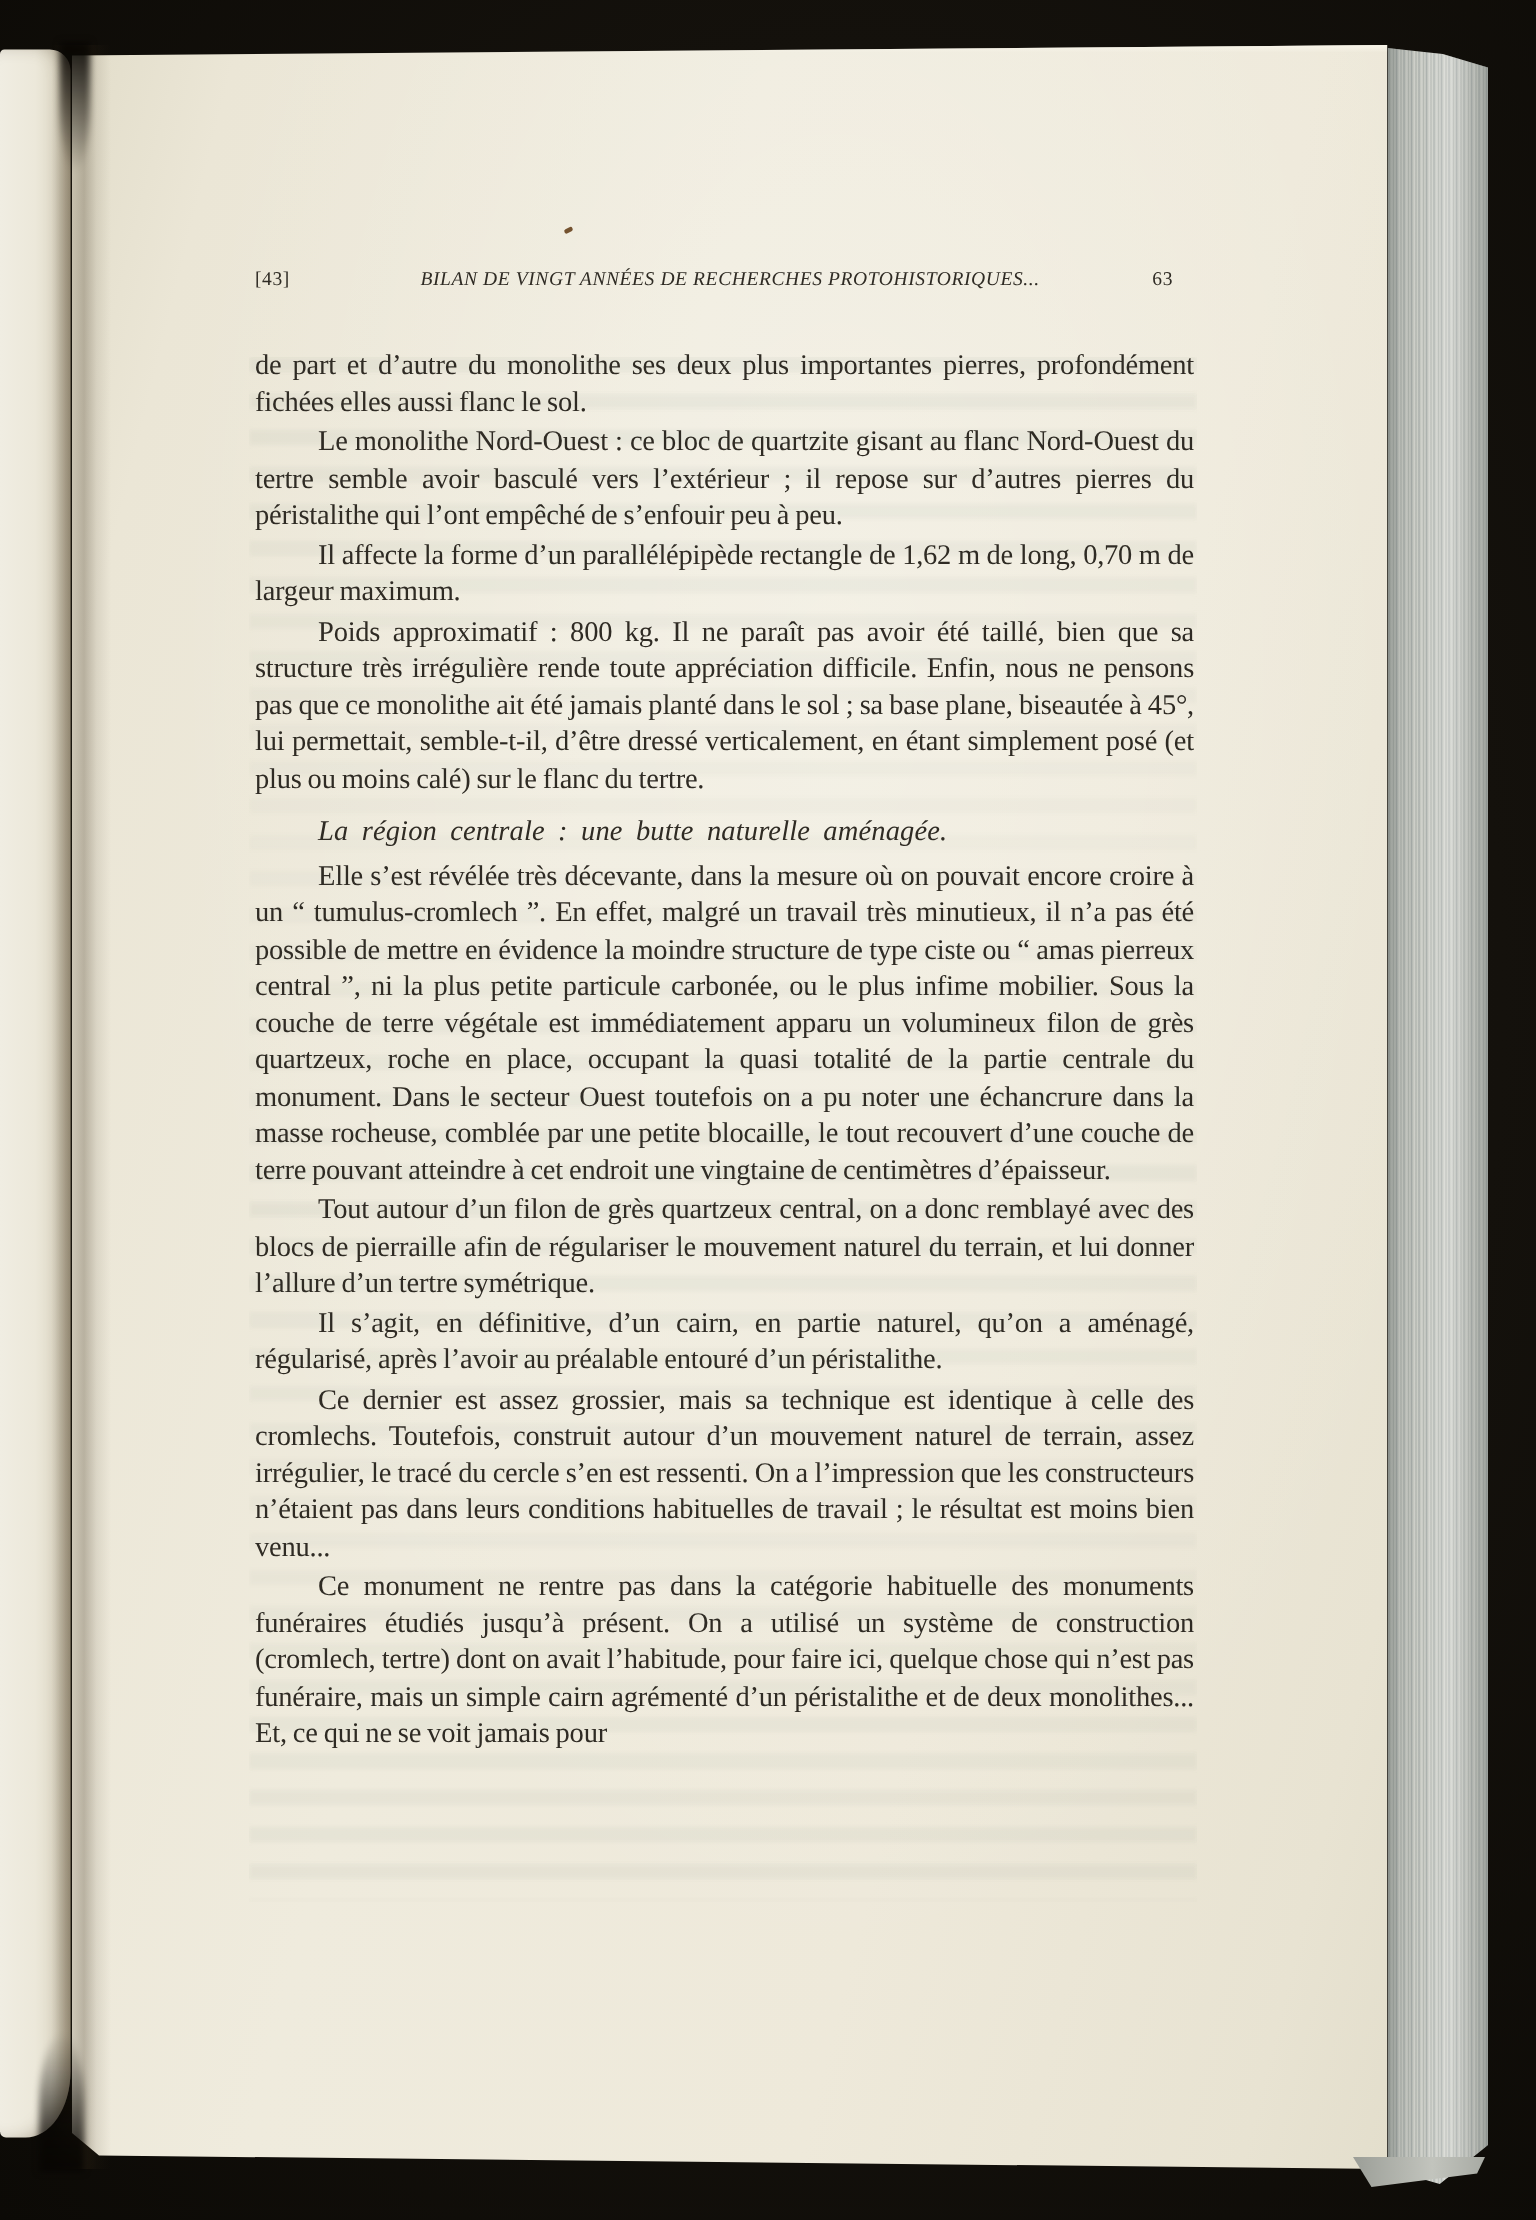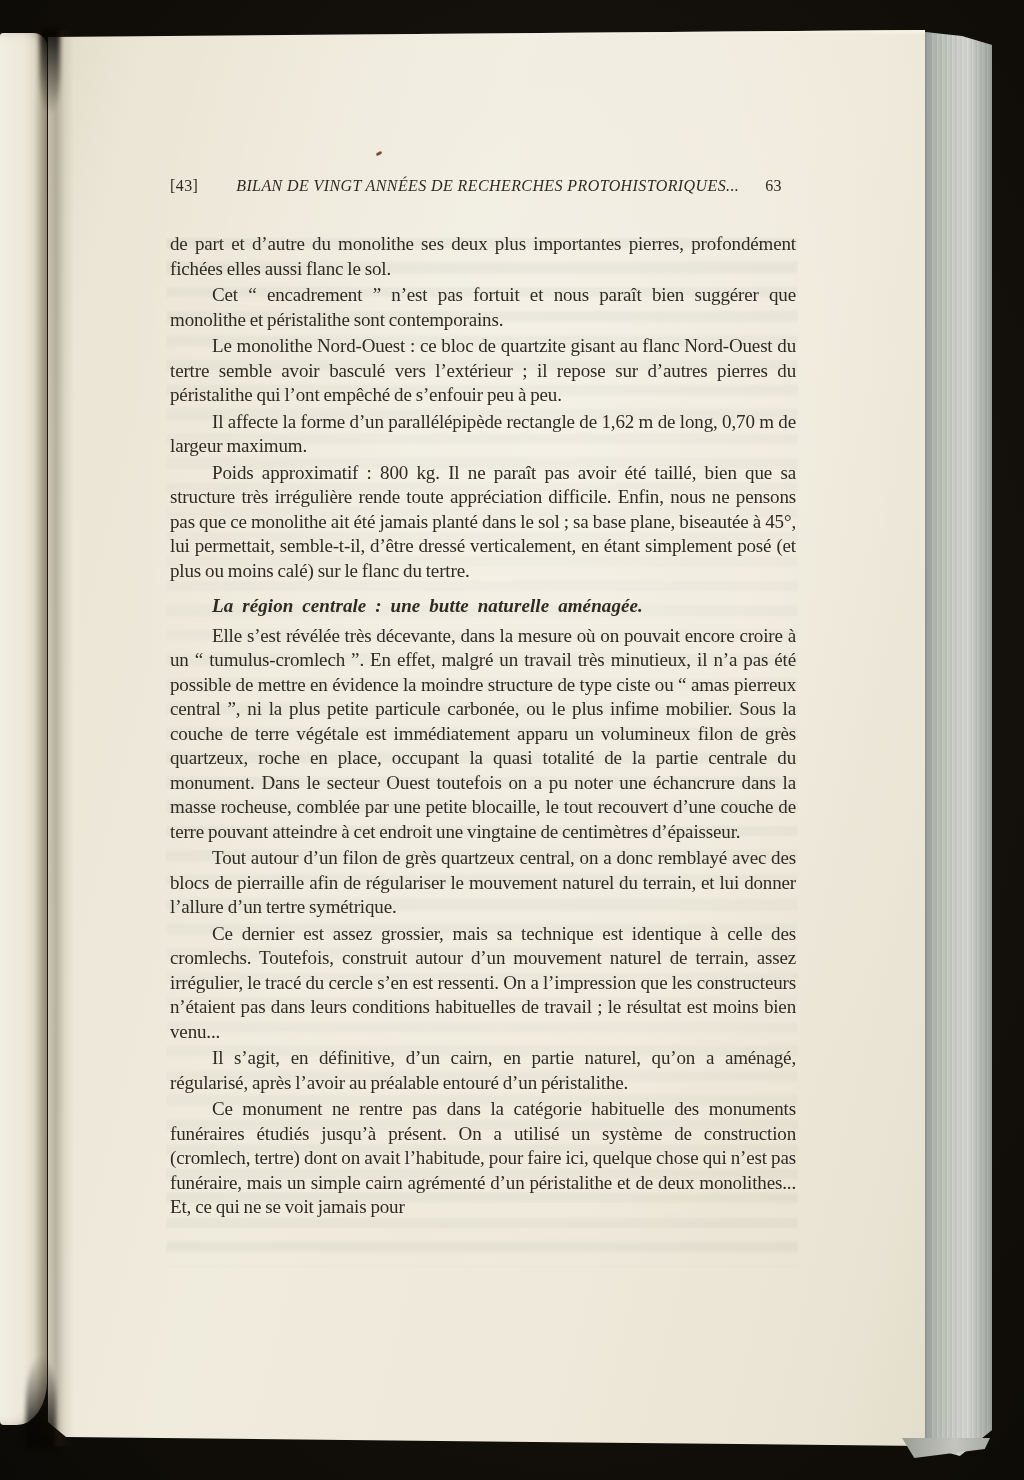--- a/index.html
+++ b/index.html
@@ -75,35 +75,35 @@
     left:376px;top:152px;width:6px;height:3px;border-radius:2px;
     background:#74522f;transform:rotate(-28deg);
   }
 
   
   .text-block{
     left:170px;top:176px;width:626px;color:#2f2b24;
   }
   .running-header{
     display:flex;align-items:center;justify-content:space-between;
-    font-size:16px;line-height:20px;letter-spacing:.4px;
+    font-size:13px;line-height:20px;letter-spacing:.4px;
     padding-right:14px;margin-bottom:36px;white-space:nowrap;
   }
   .running-header .title{flex:1;text-align:center;padding:0 6px 0 18px;font-style:italic;}
   .para{
     font-size:19px;line-height:24.5px;text-align:justify;
     text-indent:42px;margin:0 0 2px 0;
     letter-spacing:-.15px;word-spacing:-.6px;
     hyphens:auto;-webkit-hyphens:auto;
   }
   .para.no-indent{text-indent:0;}
   .heading{
     font-style:italic;font-size:19px;line-height:24.5px;
     text-indent:42px;margin:11px 0 5px 0;
-    letter-spacing:.1px;word-spacing:4px;text-align:left;font-weight:bold;
+    letter-spacing:.1px;word-spacing:4px;text-align:left;
   }
 </style>
 </head>
 <body>
 
 <div class="abs left-page"></div>
 <div class="abs page-face"></div>
 <div class="abs fore-edge"></div>
 <div class="abs edge-bottom"></div>
 <div class="abs gutter"></div>
@@ -113,23 +113,22 @@
 <div class="abs speck"></div>
 
 <div class="abs text-block">
   <div class="running-header">
     <span>[43]</span>
     <span class="title">BILAN DE VINGT ANNÉES DE RECHERCHES PROTOHISTORIQUES...</span>
     <span>63</span>
   </div>
 
   <p class="para no-indent">de part et d’autre du monolithe ses deux plus importantes pierres, profondément fichées elles aussi flanc le sol.</p>
-  <p class="para">Cet “ encadrement ” n’est pas fortuit et nous paraît bien suggérer que monolithe et péristalithe sont contemporains.</p>
   <p class="para">Le monolithe Nord-Ouest : ce bloc de quartzite gisant au flanc Nord-Ouest du tertre semble avoir basculé vers l’extérieur ; il repose sur d’autres pierres du péristalithe qui l’ont empêché de s’enfouir peu à peu.</p>
   <p class="para">Il affecte la forme d’un parallélépipède rectangle de 1,62 m de long, 0,70 m de largeur maximum.</p>
   <p class="para">Poids approximatif : 800 kg. Il ne paraît pas avoir été taillé, bien que sa structure très irrégulière rende toute appréciation difficile. Enfin, nous ne pensons pas que ce monolithe ait été jamais planté dans le sol ; sa base plane, biseautée à 45°, lui permettait, semble-t-il, d’être dressé verticalement, en étant simplement posé (et plus ou moins calé) sur le flanc du tertre.</p>
   <p class="heading">La région centrale : une butte naturelle aménagée.</p>
   <p class="para">Elle s’est révélée très décevante, dans la mesure où on pouvait encore croire à un “ tumulus-cromlech ”. En effet, malgré un travail très minutieux, il n’a pas été possible de mettre en évidence la moindre structure de type ciste ou “ amas pierreux central ”, ni la plus petite particule carbonée, ou le plus infime mobilier. Sous la couche de terre végétale est immédiatement apparu un volumineux filon de grès quartzeux, roche en place, occupant la quasi totalité de la partie centrale du monument. Dans le secteur Ouest toutefois on a pu noter une échancrure dans la masse rocheuse, comblée par une petite blocaille, le tout recouvert d’une couche de terre pouvant atteindre à cet endroit une vingtaine de centimètres d’épaisseur.</p>
   <p class="para">Tout autour d’un filon de grès quartzeux central, on a donc remblayé avec des blocs de pierraille afin de régulariser le mouvement naturel du terrain, et lui donner l’allure d’un tertre symétrique.</p>
+  <p class="para">Il s’agit, en définitive, d’un cairn, en partie naturel, qu’on a aménagé, régularisé, après l’avoir au préalable entouré d’un péristalithe.</p>
   <p class="para">Ce dernier est assez grossier, mais sa technique est identique à celle des cromlechs. Toutefois, construit autour d’un mouvement naturel de terrain, assez irrégulier, le tracé du cercle s’en est ressenti. On a l’impression que les constructeurs n’étaient pas dans leurs conditions habituelles de travail ; le résultat est moins bien venu...</p>
-  <p class="para">Il s’agit, en définitive, d’un cairn, en partie naturel, qu’on a aménagé, régularisé, après l’avoir au préalable entouré d’un péristalithe.</p>
   <p class="para">Ce monument ne rentre pas dans la catégorie habituelle des monuments funéraires étudiés jusqu’à présent. On a utilisé un système de construction (cromlech, tertre) dont on avait l’habitude, pour faire ici, quelque chose qui n’est pas funéraire, mais un simple cairn agrémenté d’un péristalithe et de deux monolithes... Et, ce qui ne se voit jamais pour</p>
 </div>
 
 </body></html>

